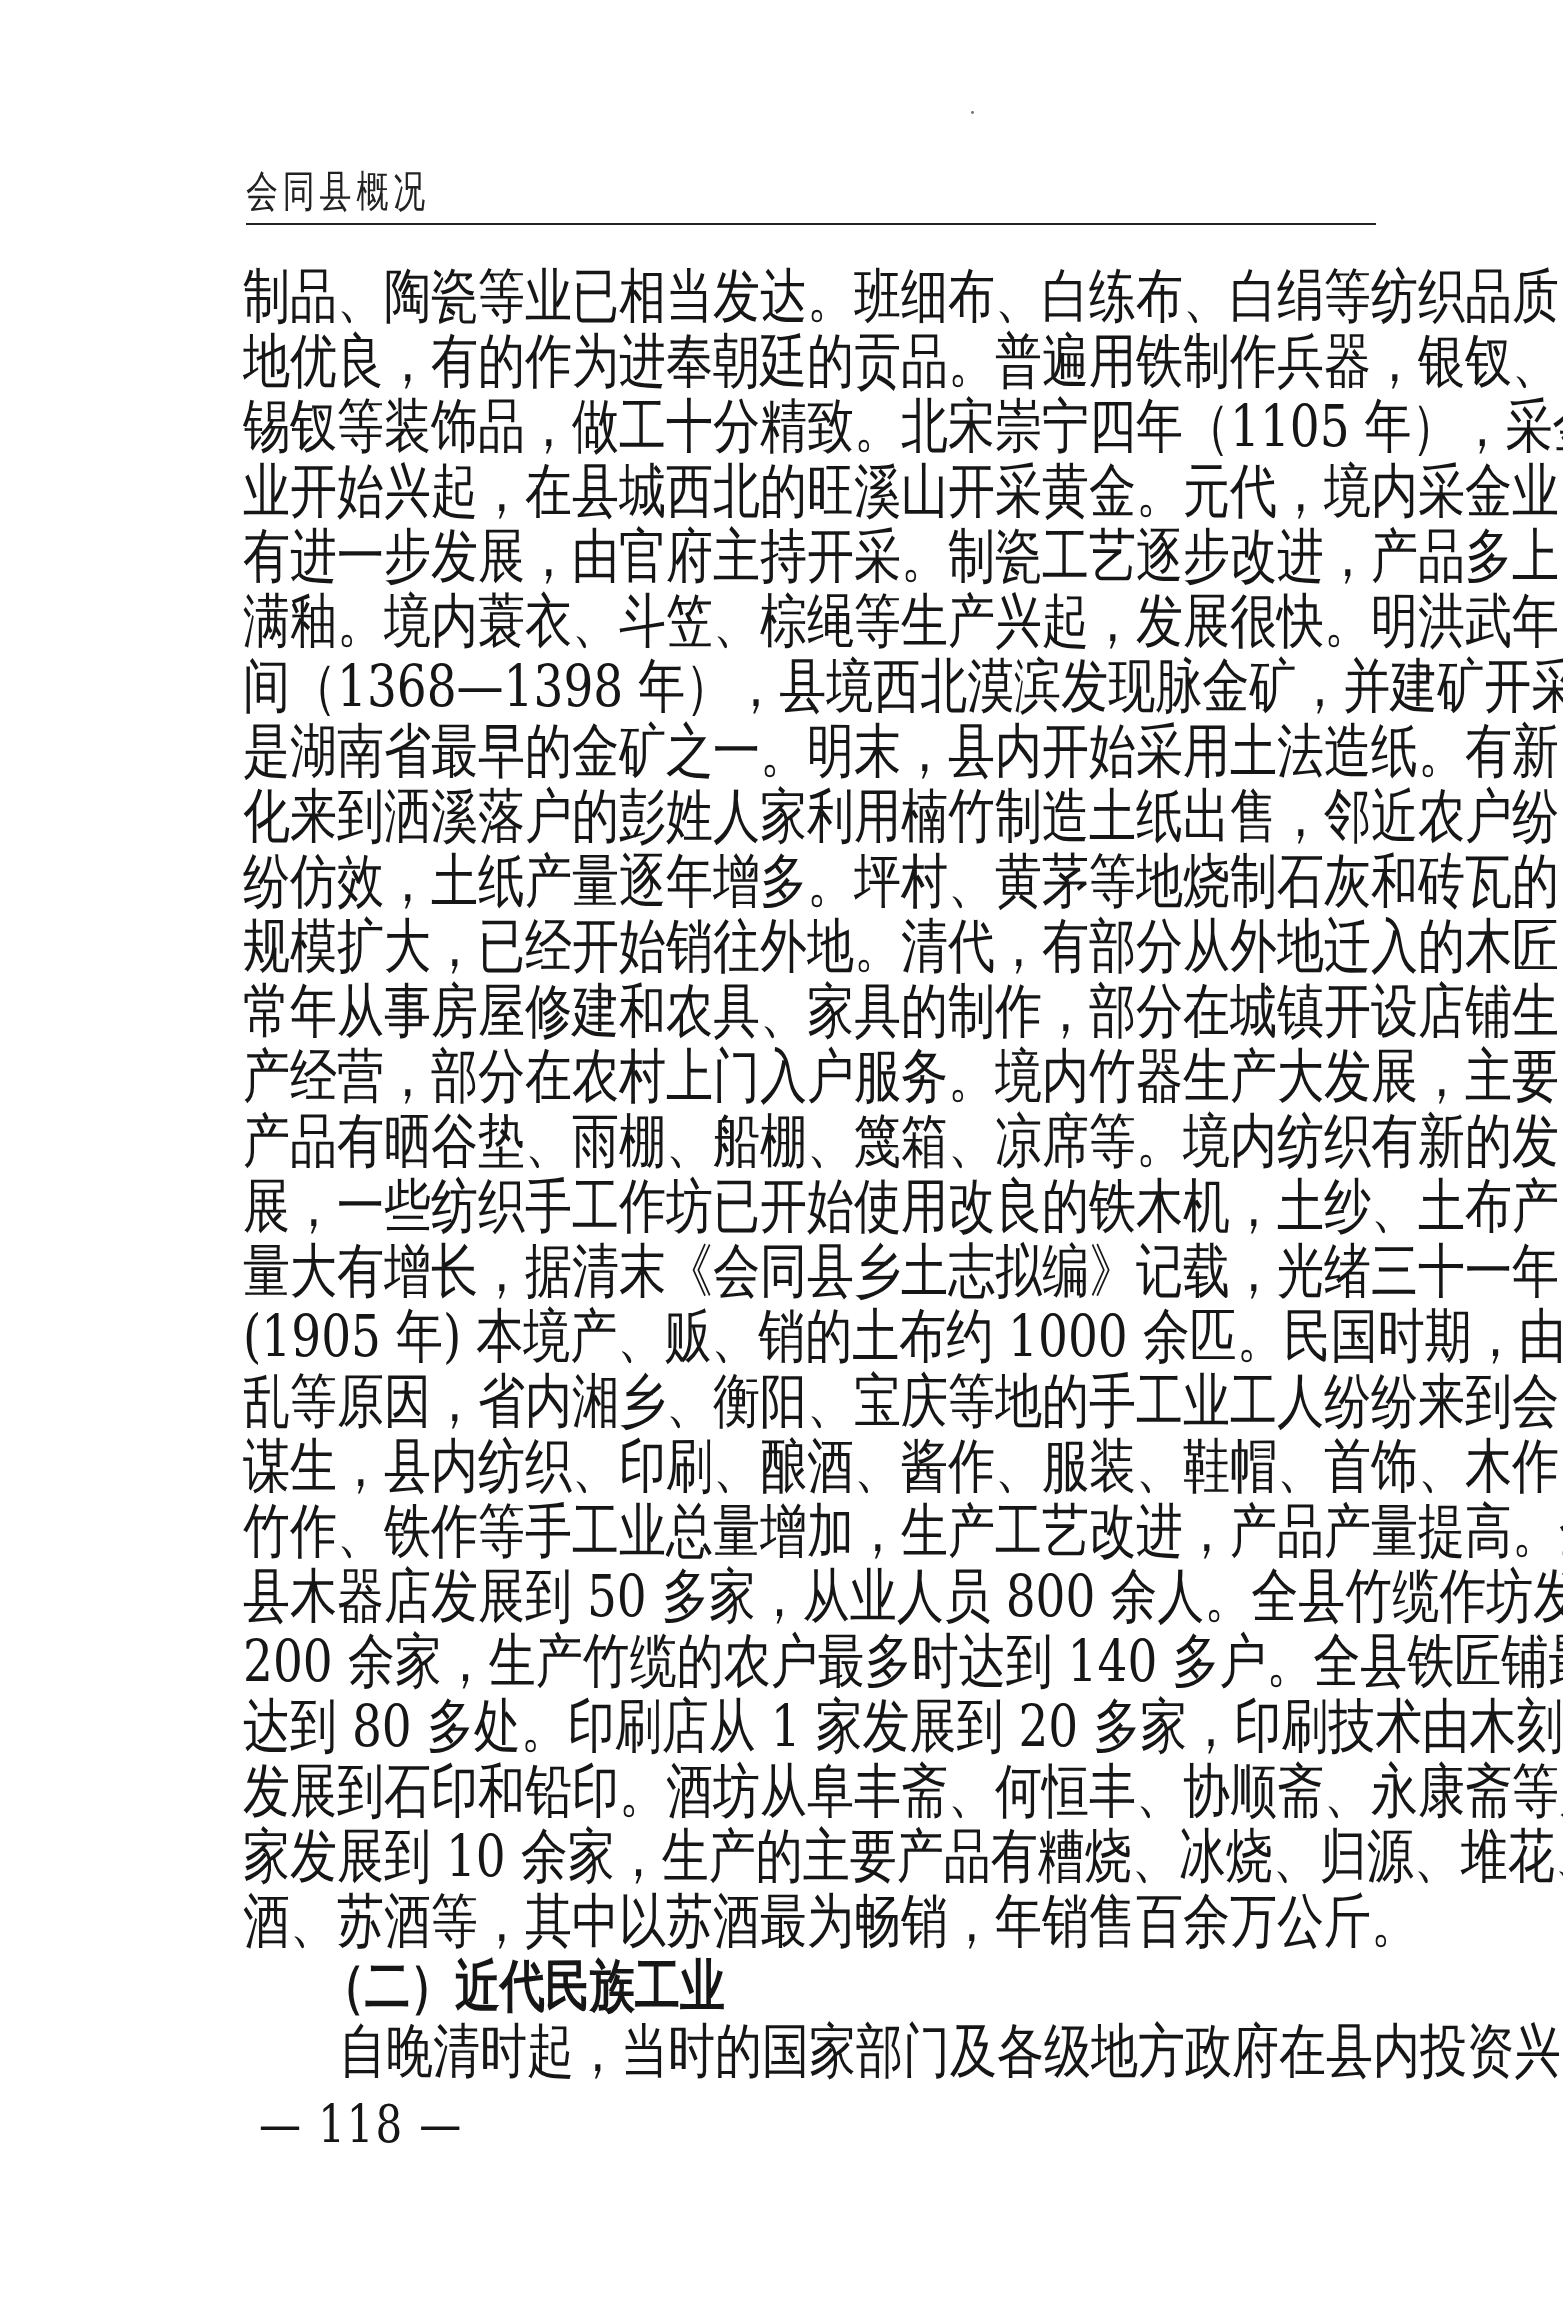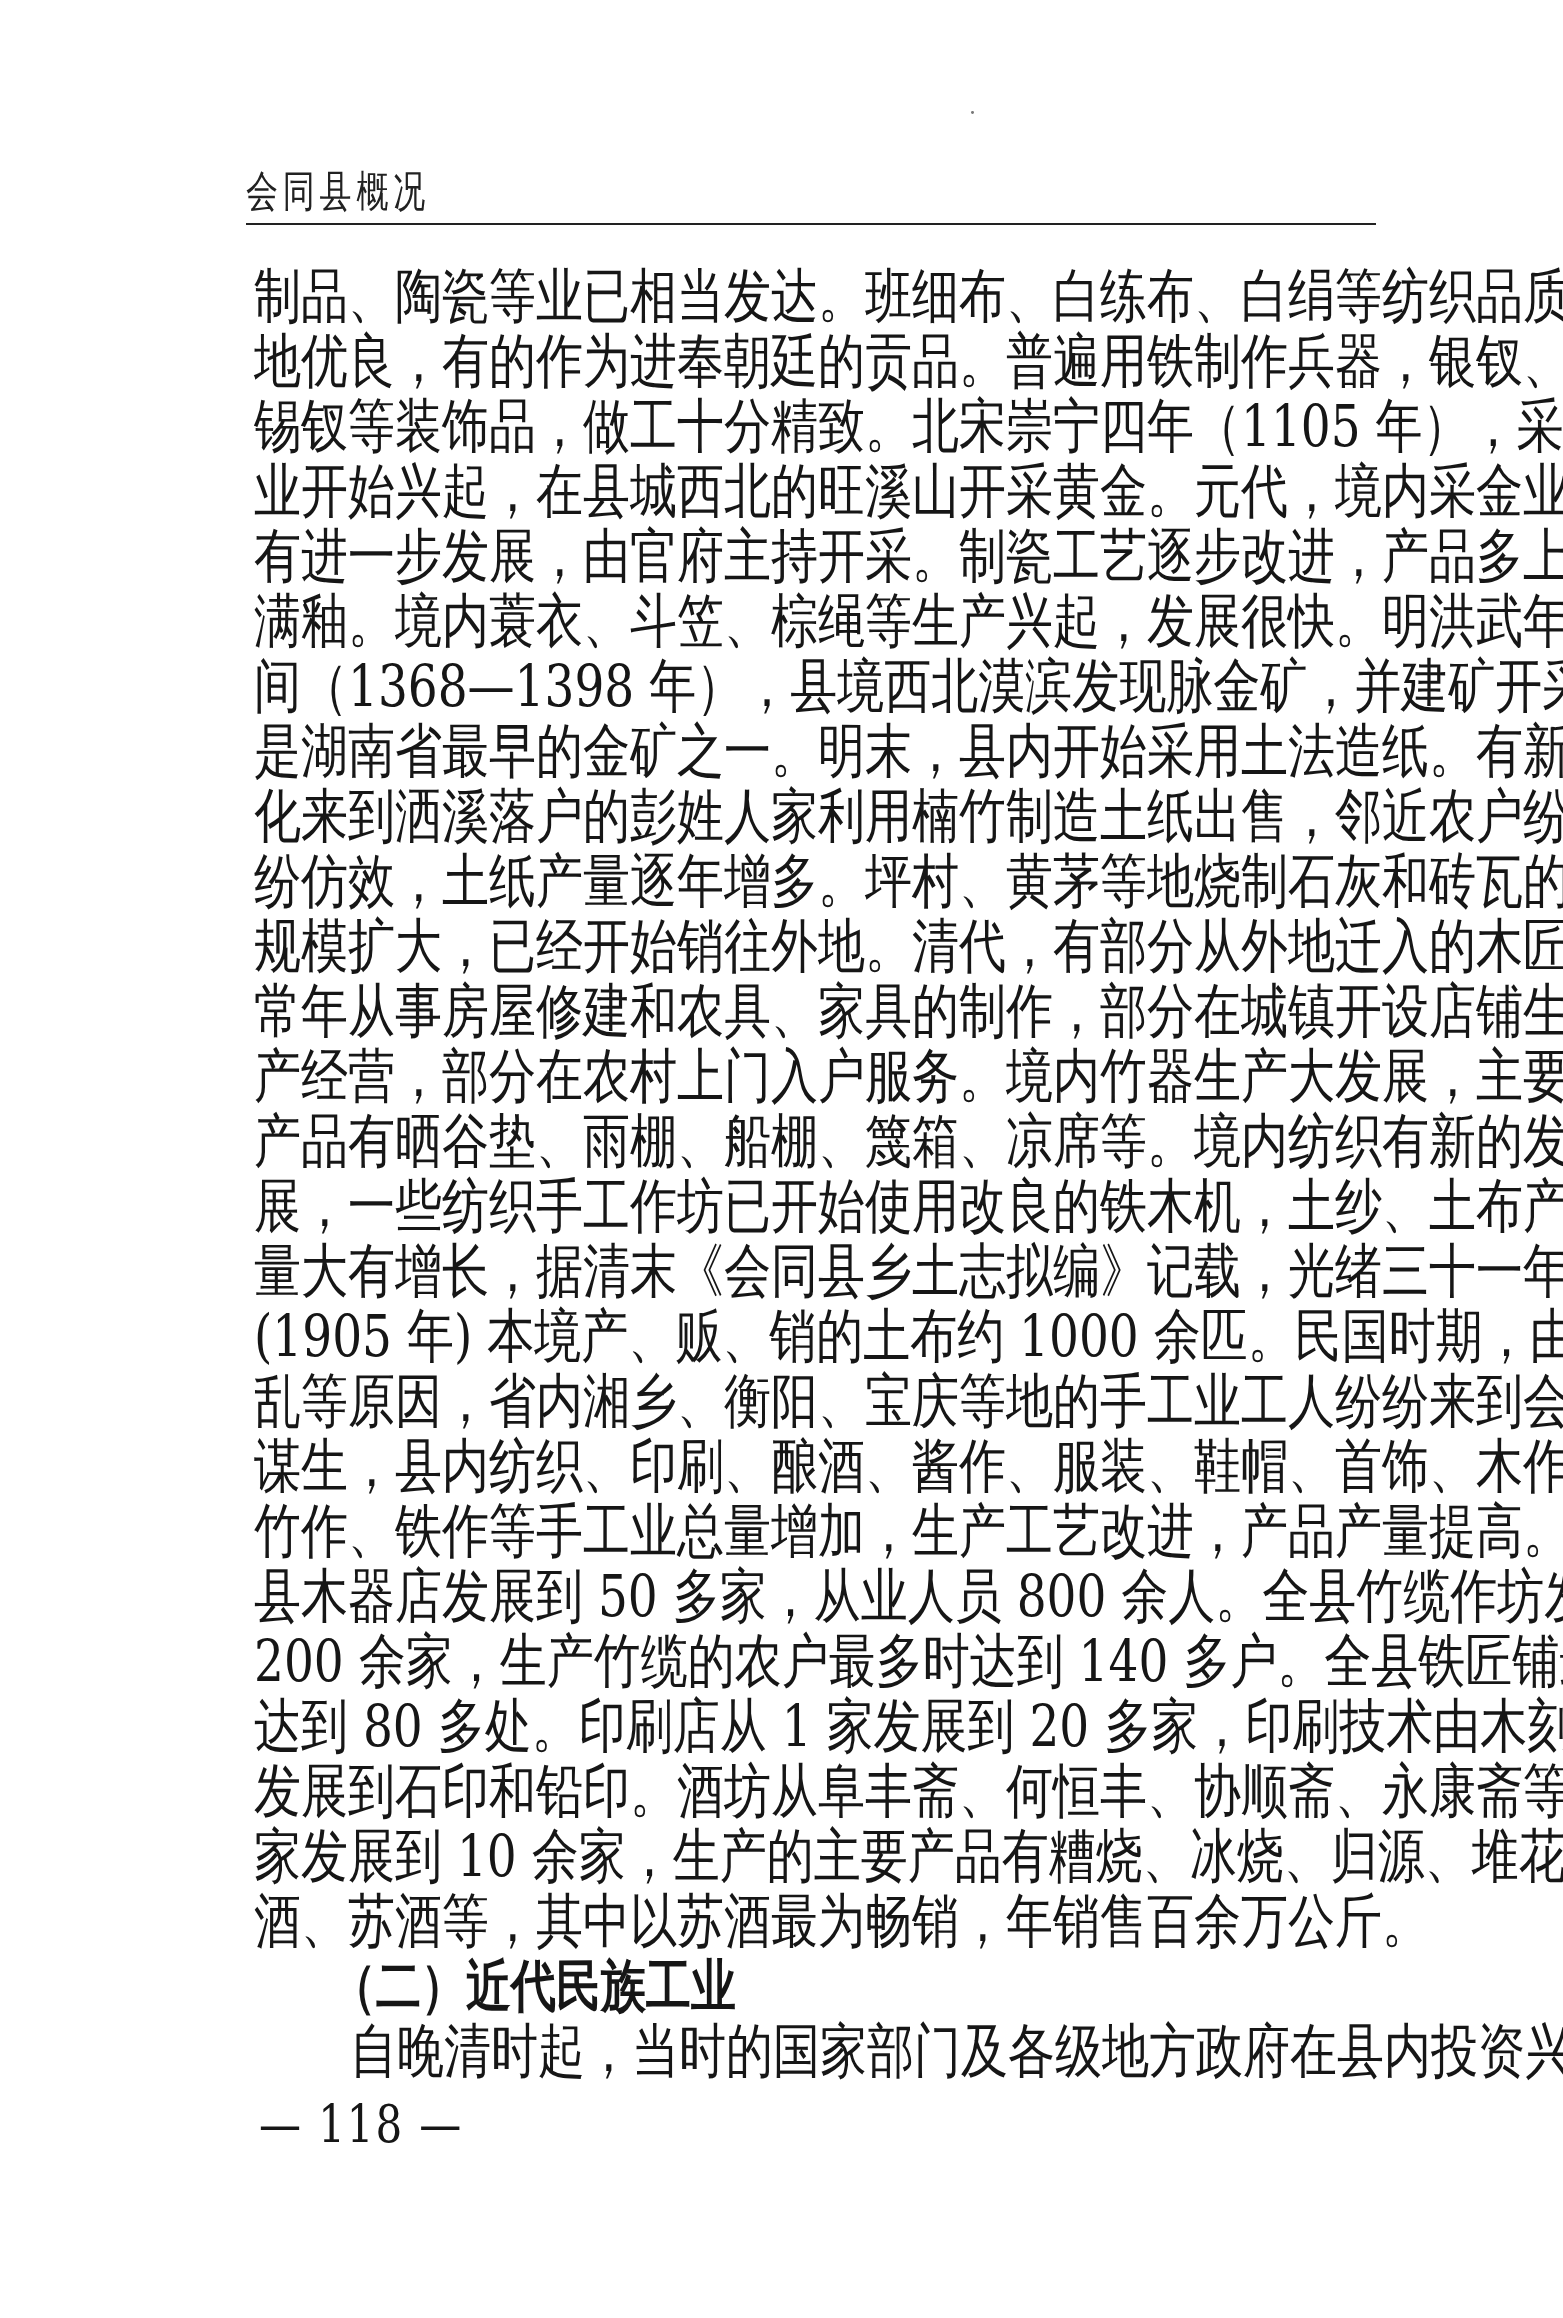--- a/index.html
+++ b/index.html
@@ -2,21 +2,21 @@
 <html style="font-size:7.7px"><head>
 <meta charset="utf-8">
 <style>
   html, body { margin:0; padding:0; background:#ffffff; }
   body { width:1563px; height:2319px; position:relative; overflow:hidden;
          font-family:"DejaVu Serif","Liberation Serif",serif; color:#161616; }
   .dot { position:absolute; left:971px; top:111px; width:2.9px; height:2.9px; background:#777; border-radius:50%; }
   .running-head { position:absolute; left:246px; top:163px; font-size:32px; letter-spacing:4.8px;
                   transform:scaleY(1.35); transform-origin:left top; color:#222; }
   .rule { position:absolute; left:246px; top:223px; width:1130px; height:2.4px; background:#222; }
-  .body { position:absolute; left:254px; top:263px; width:1128px; }
+  .body { position:absolute; left:243px; top:263px; width:1128px; }
   .line { height:65px; line-height:65px; font-size:47px; white-space:nowrap;
           text-align:justify; text-align-last:justify; transform:scaleY(1.25); transform-origin:left center; }
   .line.last { text-align-last:left; }
   .heading { font-family:"DejaVu Sans","Liberation Sans",sans-serif; font-weight:bold; padding-left:77px;
              text-align-last:left; font-size:45px; }
   .indent { padding-left:96px; }
   .page-num { position:absolute; left:259px; top:2093px; font-size:42px; transform:scaleY(1.25);
               transform-origin:left top; letter-spacing:1.9px; }
 </style>
 </head>

